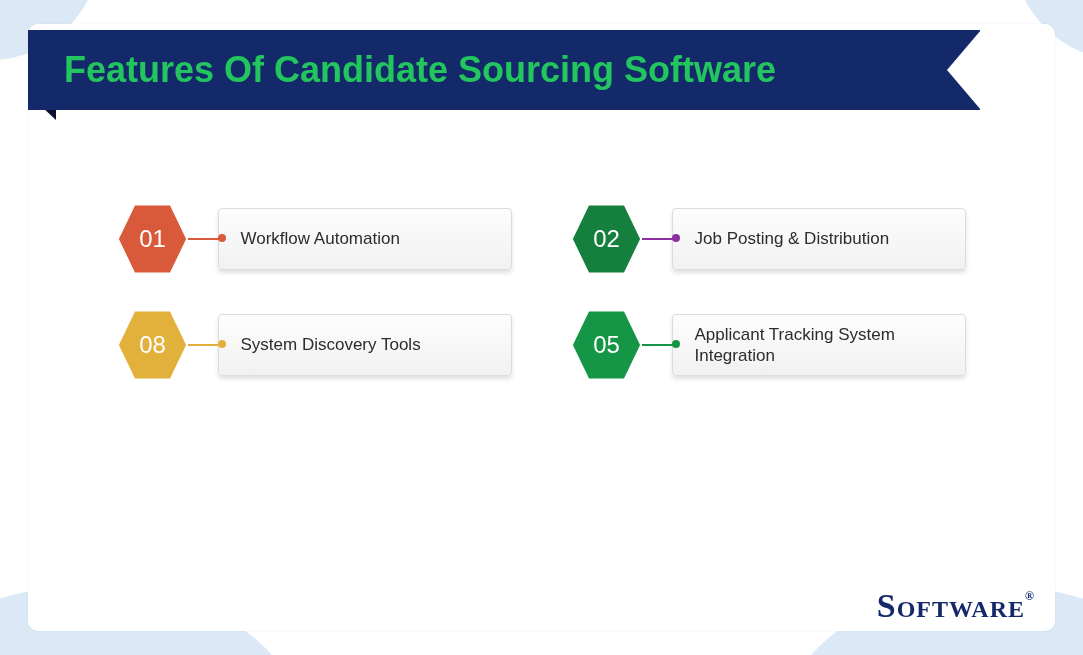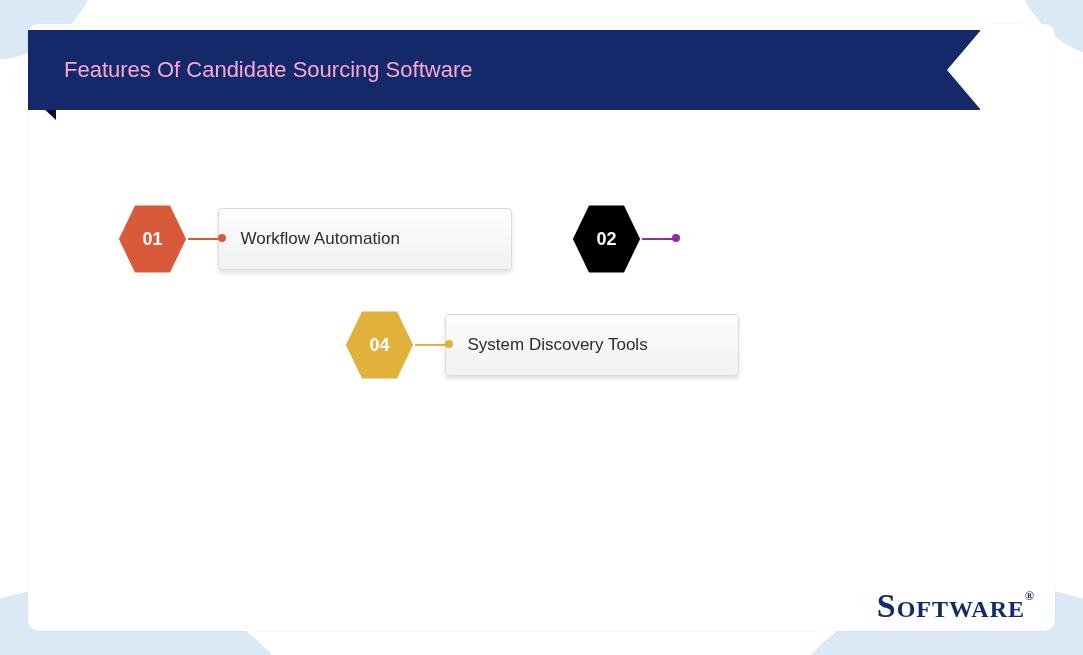--- a/index.html
+++ b/index.html
@@ -27,24 +27,24 @@
   .ribbon-wrap { position: absolute; left: 0; top: 6px; height: 104px; width: 970px; z-index: 3; }
   .ribbon-backfold {
     position: absolute; left: 0; top: 64px; width: 0; height: 0;
     border-top: 26px solid #0b1030;
     border-left: 28px solid transparent;
     z-index: 2;
   }
   .ribbon {
     position: absolute; left: 0; top: 0; width: 952px; height: 80px;
     background: #14296a;
-    color: #f9a8d4;
+    color: #22c55e;
     display: flex; align-items: center;
     padding-left: 36px;
-    font-size: 22px; font-weight: 400;
+    font-size: 36px; font-weight: 700;
     z-index: 3;
   }
   .ribbon-notch {
     position: absolute; right: -1px; top: 0; width: 0; height: 0;
     border-top: 40px solid transparent;
     border-bottom: 40px solid transparent;
     border-right: 34px solid #ffffff;
   }
 
   
@@ -53,21 +53,21 @@
     display: flex; flex-wrap: wrap; gap: 28px 60px;
     justify-content: center;
   }
   .feature {
     position: relative;
     width: 394px; height: 78px;
     display: flex; align-items: center;
   }
   .hex {
     width: 70px; height: 70px;
-    color: #fff; font-weight: 700; font-size: 18px;
+    color: #fff; font-weight: 400; font-size: 24px;
     display: flex; align-items: center; justify-content: center;
     clip-path: polygon(25% 2%, 75% 2%, 98% 50%, 75% 98%, 25% 98%, 2% 50%);
     border-radius: 8px;
     z-index: 2;
     flex: 0 0 70px;
   }
   .connector {
     position: relative;
     width: 34px; height: 2px;
     flex: 0 0 34px;
@@ -130,28 +130,38 @@
 
     <div class="grid" id="grid">
         <div class="feature">
           <div class="hex" style="background: rgb(216, 90, 58);">01</div>
           <div class="connector" style="color: rgb(216, 90, 58);"></div>
           <div class="pill">
             <span>Workflow Automation</span>
           </div>
         </div>
         <div class="feature">
-          <div class="hex" style="background: #000000;">02</div>
+          <div class="hex" style="background: #15803d;">02</div>
           <div class="connector" style="color: rgb(139, 47, 160);"></div>
+          <div class="pill">
+            <span>Job Posting &amp; Distribution</span>
+          </div>
         </div>
         <div class="feature">
-          <div class="hex" style="background: rgb(226, 177, 59);">04</div>
+          <div class="hex" style="background: rgb(226, 177, 59);">08</div>
           <div class="connector" style="color: rgb(226, 177, 59);"></div>
           <div class="pill">
             <span>System Discovery Tools</span>
+          </div>
+        </div>
+        <div class="feature">
+          <div class="hex" style="background: rgb(21, 150, 71);">05</div>
+          <div class="connector" style="color: rgb(21, 150, 71);"></div>
+          <div class="pill">
+            <span>Applicant Tracking System Integration</span>
           </div>
         </div>
       </div>
 
     <div class="brand">
       <div class="l1"><span class="big">S</span><span>OFTWARE</span><sup>®</sup></div>
     </div>
 
   </div>
 </div>

